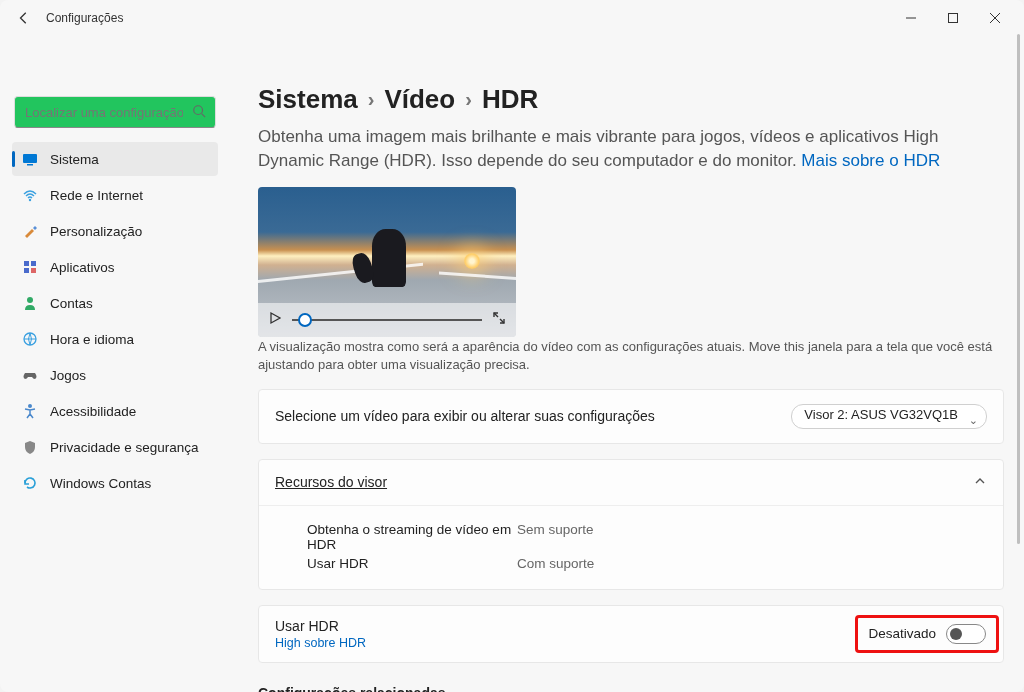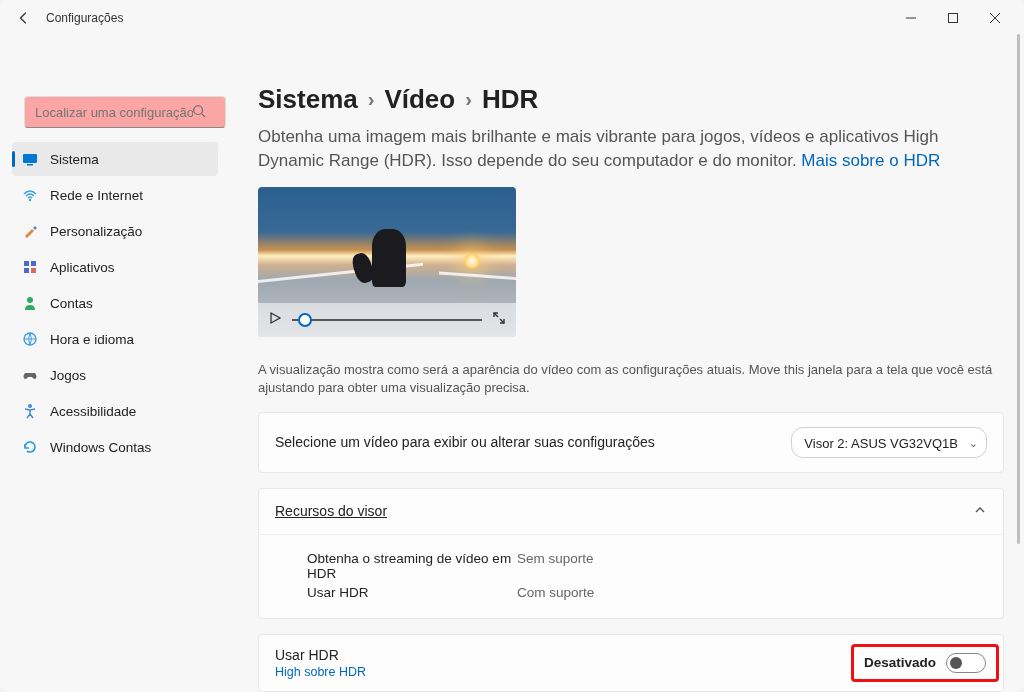--- a/index.html
+++ b/index.html
@@ -10,21 +10,21 @@
 .titlebar { height: 36px; display: flex; align-items: center; padding: 0 8px; }
 .titlebar .back { width: 32px; height: 32px; display: flex; align-items: center; justify-content: center; cursor: pointer; }
 .titlebar .title { font-size: 12px; color: #333; margin-left: 6px; }
 .titlebar .spacer { flex: 1; }
 .titlebar .wbtn { width: 42px; height: 32px; display: flex; align-items: center; justify-content: center; cursor: pointer; }
 
 .body { flex: 1; display: flex; overflow: hidden; }
 
 .sidebar { width: 230px; padding: 0 8px; display: flex; flex-direction: column; }
 .search-wrap { margin: 60px 6px 14px 6px; position: relative; }
-.search { width: 100%; height: 32px; border: 1px solid #ddd; border-bottom: 1px solid #888; border-radius: 4px; background: #fca5a5; padding: 0 32px 0 10px; font-size: 13px; color: #555; margin-left: 10px; }
+.search { width: 100%; height: 32px; border: 1px solid #ddd; border-bottom: 1px solid #888; border-radius: 4px; background: #22c55e; padding: 0 32px 0 10px; font-size: 13px; color: #555; }
 .search-icon { position: absolute; right: 10px; top: 8px; color: #666; }
 
 .navlist { display: flex; flex-direction: column; gap: 2px; padding: 0 4px; }
 .navitem { display: flex; align-items: center; height: 34px; border-radius: 4px; padding: 0 10px; cursor: pointer; font-size: 13.5px; color: #222; gap: 12px; }
 .navitem.active { background: #e9e9e9; position: relative; }
 .navitem.active::before { content: ""; position: absolute; left: 0; top: 9px; bottom: 9px; width: 3px; background: #0067c0; border-radius: 2px; }
 .nav-icon { width: 16px; height: 16px; display: inline-flex; align-items: center; justify-content: center; }
 
 .content { flex: 1; padding: 0 20px 0 28px; overflow-y: auto; }
 .breadcrumb { display: flex; align-items: center; gap: 10px; margin-top: 48px; font-size: 26px; color: #666; font-weight: 600; }
@@ -41,39 +41,39 @@
 .preview-img .silh::after { content:""; position:absolute; left:-18px; top:24px; width:18px; height:30px; background:#1a1a1f; border-radius:40%; transform:rotate(-18deg); }
 .preview-img .sun { position:absolute; right: 14%; top: 44%; width: 16px; height: 16px; border-radius: 50%; background: radial-gradient(circle, #fff5d0 20%, #ffcf6b 60%, rgba(255,200,90,0.2) 100%); box-shadow: 0 0 18px 8px rgba(255,210,120,0.55); }
 .preview-img .rail1 { position:absolute; left: 0; top: 62%; width: 64%; height: 3px; background: rgba(255,255,255,0.8); transform-origin:left; transform: skewY(-6deg); }
 .preview-img .rail2 { position:absolute; right: 0; top: 60%; width: 30%; height: 3px; background: rgba(255,255,255,0.8); transform-origin:right; transform: skewY(4deg); }
 .preview-controls { position: absolute; bottom: 0; left: 0; right: 0; height: 34px; background: rgba(255,255,255,0.55); display: flex; align-items: center; gap: 10px; padding: 0 10px; }
 .play-icon { color: #333; }
 .timeline { flex: 1; height: 2px; background: #555; position: relative; }
 .timeline .thumb { position: absolute; left: 6px; top: -6px; width: 14px; height: 14px; border-radius: 50%; background: #fff; border: 2px solid #0067c0; }
 .expand-icon { color: #333; }
 
-.caption { font-size: 13px; color: #555; margin-top: 24px; line-height: 1.4; }
+.caption { font-size: 13px; color: #555; margin-top: 1px; line-height: 1.4; }
 
 .card { background: #fdfdfd; border: 1px solid #e7e7e7; border-radius: 4px; margin-top: 15px; }
 .card-row { display: flex; align-items: center; padding: 14px 16px; font-size: 14px; color: #222; justify-content: space-between; }
-.select-box { border: 1px solid #d0d0d0; border-radius: 12px; padding: 8px 28px 6px 12px; font-size: 13px; background: #fff; cursor: pointer; position: relative; }
+.select-box { border: 1px solid #d0d0d0; border-radius: 12px; padding: 2px 28px 6px 12px; font-size: 13px; background: #fff; cursor: pointer; position: relative; }
 .select-box .chv { position: absolute; right: 8px; top: 9px; color: #666; font-size: 11px; }
 
 .card-header { display: flex; align-items: center; padding: 14px 16px; font-size: 14px; color: #222; justify-content: space-between; cursor: pointer; border-bottom: 1px solid #eee; text-decoration: underline; }
 .card-body { padding: 12px 16px 14px 48px; font-size: 13.5px; color: #222; }
 .feat-row { display: flex; margin: 4px 0; }
 .feat-label { width: 210px; }
 .feat-val { color: #666; }
 
 .card-row2 { display: flex; align-items: center; padding: 12px 16px; justify-content: space-between; }
 .card-row2 .left { display: flex; flex-direction: column; gap: 2px; }
 .card-row2 .ttl { font-size: 14px; color: #222; }
 .card-row2 .sub { font-size: 12.5px; color: #0067c0; cursor: pointer; }
 
-.toggle-wrap { display: flex; align-items: center; gap: 10px; font-weight: bold; }
+.toggle-wrap { display: flex; align-items: center; gap: 10px; }
 .toggle-label { font-size: 13.5px; color: #222; }
 .toggle { width: 40px; height: 20px; border-radius: 10px; border: 1px solid #888; background: #fff; position: relative; cursor: pointer; }
 .toggle .knob { position: absolute; left: 3px; top: 3px; width: 12px; height: 12px; border-radius: 50%; background: #555; }
 
 .red-highlight { border: 3px solid #e11; border-radius: 4px; padding: 6px 10px; margin: -8px -12px; }
 
 .section-title { font-size: 14px; font-weight: 600; color: #222; margin-top: 22px; }
 
 .scrollbar-track { position: absolute; right: 3px; top: 34px; bottom: 6px; width: 6px; }
 .scrollbar-thumb { position: absolute; top: 0; width: 3px; right: 1px; height: 510px; background: #bfbfbf; border-radius: 2px; }
@@ -189,20 +189,28 @@
               <svg width="16" height="16">
                 <circle cx="8" cy="3" r="2" fill="#4a88cc"></circle>
                 <path d="M3 6 L8 7 L13 6 M8 7 V11 L5 15 M8 11 L11 15" stroke="#4a88cc" stroke-width="1.5" fill="none"></path>
               </svg>
             </span>
             <span>Acessibilidade</span>
           </div>
         <div class="navitem">
             <span class="nav-icon">
               <svg width="16" height="16">
+                <path d="M8 2 L13 4 V8 Q13 13 8 15 Q3 13 3 8 V4 Z" fill="#888"></path>
+              </svg>
+            </span>
+            <span>Privacidade e segurança</span>
+          </div>
+        <div class="navitem">
+            <span class="nav-icon">
+              <svg width="16" height="16">
                 <path d="M3 8 A5 5 0 1 1 5 12" stroke="#2aa0d8" stroke-width="1.6" fill="none"></path>
                 <path d="M3 5 V9 H7" stroke="#2aa0d8" stroke-width="1.6" fill="none"></path>
               </svg>
             </span>
             <span>Windows Contas</span>
           </div>
       </div>
     </div>
 
     <div class="content">

